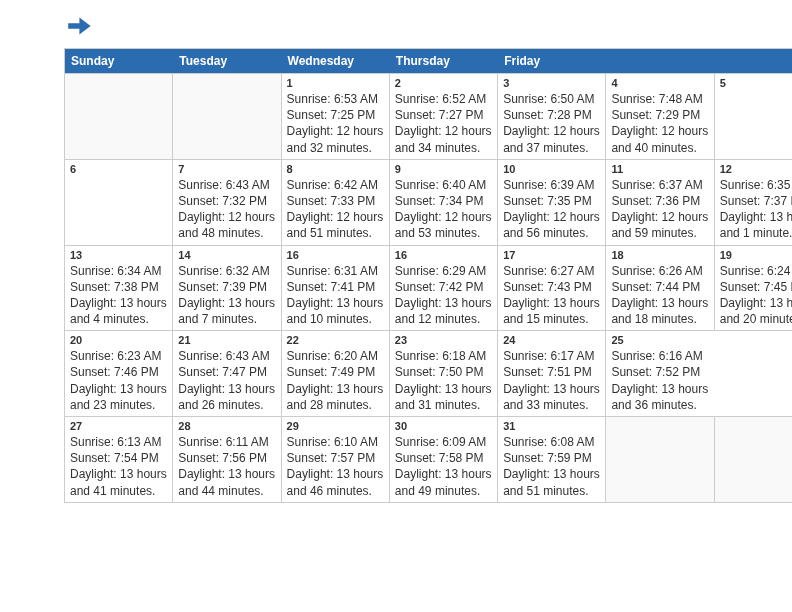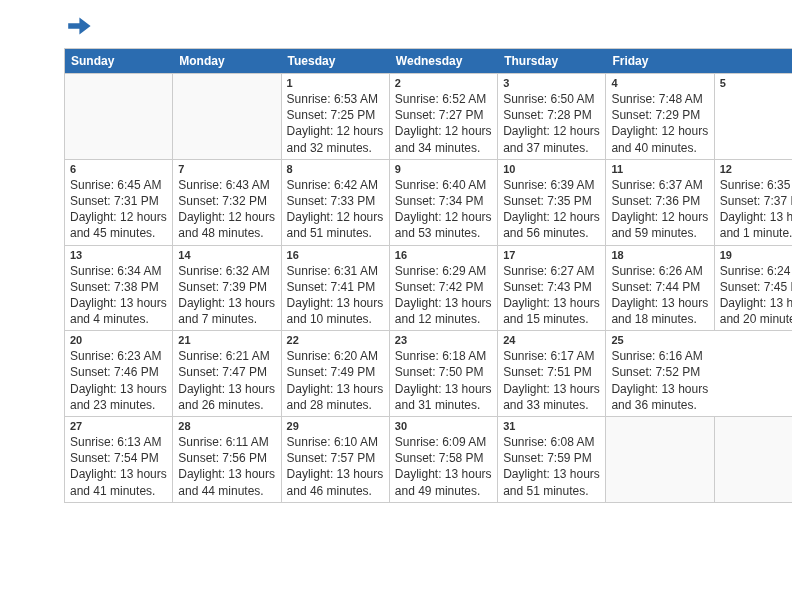--- a/index.html
+++ b/index.html
@@ -123,21 +123,20 @@
     </div>
     <div class="title-area">
       <div class="month-title"></div>
       <div class="subtitle"></div>
     </div>
   </div>
 
   <div class="calendar">
     <div class="cal-header" id="cal-header">
         <div class="cal-header-cell">Sunday</div>
-        <div class="cal-header-cell">Monday</div>
         <div class="cal-header-cell">Tuesday</div>
         <div class="cal-header-cell">Wednesday</div>
         <div class="cal-header-cell">Thursday</div>
         <div class="cal-header-cell">Friday</div>
       </div>
     <div class="cal-body" id="cal-body">
         <div class="cal-row">
           <div class="cal-cell empty"></div>
           <div class="cal-cell empty"></div>
           <div class="cal-cell">
@@ -164,23 +163,20 @@
 Sunset: 7:29 PM
 Daylight: 12 hours and 40 minutes.</div>
           </div>
           <div class="cal-cell">
             <span class="day-num">5</span>
           </div>
         </div>
         <div class="cal-row">
           <div class="cal-cell">
             <span class="day-num">6</span>
-            <div class="cell-info">Sunrise: 6:45 AM
-Sunset: 7:31 PM
-Daylight: 12 hours and 45 minutes.</div>
           </div>
           <div class="cal-cell">
             <span class="day-num">7</span>
             <div class="cell-info">Sunrise: 6:43 AM
 Sunset: 7:32 PM
 Daylight: 12 hours and 48 minutes.</div>
           </div>
           <div class="cal-cell">
             <span class="day-num">8</span>
             <div class="cell-info">Sunrise: 6:42 AM
@@ -258,21 +254,21 @@
         </div>
         <div class="cal-row">
           <div class="cal-cell">
             <span class="day-num">20</span>
             <div class="cell-info">Sunrise: 6:23 AM
 Sunset: 7:46 PM
 Daylight: 13 hours and 23 minutes.</div>
           </div>
           <div class="cal-cell">
             <span class="day-num">21</span>
-            <div class="cell-info">Sunrise: 6:21 AM
+            <div class="cell-info">Sunrise: 6:43 AM
 Sunset: 7:47 PM
 Daylight: 13 hours and 26 minutes.</div>
           </div>
           <div class="cal-cell">
             <span class="day-num">22</span>
             <div class="cell-info">Sunrise: 6:20 AM
 Sunset: 7:49 PM
 Daylight: 13 hours and 28 minutes.</div>
           </div>
           <div class="cal-cell">

